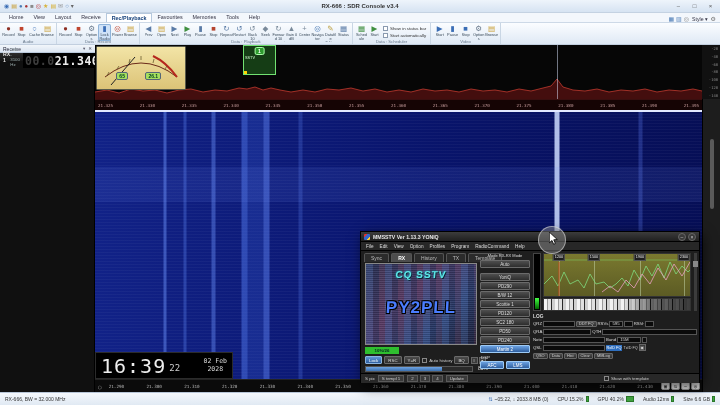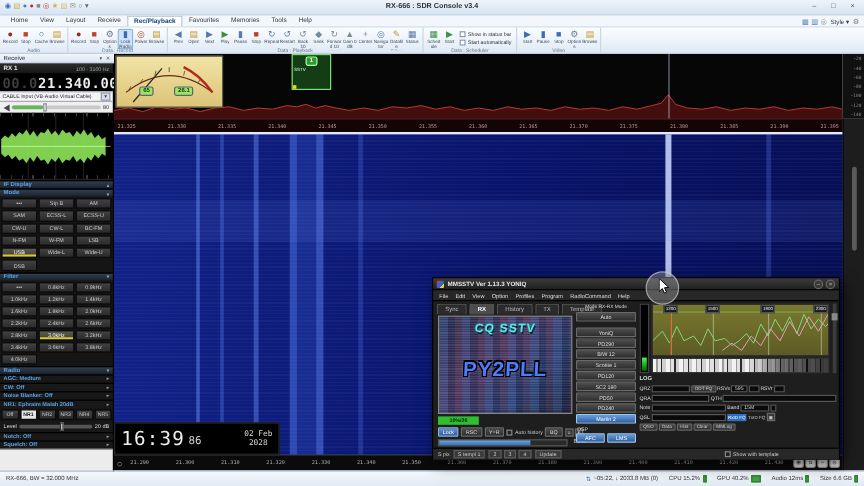--- a/index.html
+++ b/index.html
@@ -30,21 +30,21 @@
   .rbtn{display:flex;flex-direction:column;align-items:center;width:13px;overflow:hidden;padding-top:1px;border-radius:2px}
   .rbtn .g{font-size:7.5px;line-height:8px}
   .rbtn .t{font-size:3.9px;line-height:4.2px;color:#3a4a5a;text-align:center;max-height:9px;overflow:hidden;word-break:break-word}
   .rbtn.sel{background:#cfe2f7;box-shadow:inset 0 0 0 1px #8fb4da}
   .schkcol{display:flex;flex-direction:column;gap:2px;justify-content:center;padding:2px 2px}
   .schk{display:flex;align-items:center;gap:2px;font-size:4.4px;color:#333;white-space:nowrap}
   .cbox{width:5px;height:5px;border:1px solid #8a9ab0;background:#fff;flex:none}
   
   #rcvhdr{left:0;top:45px;width:95px;height:8px;background:linear-gradient(#f2f6fb,#dbe5f1);border-bottom:1px solid #b9c8da;display:flex;align-items:center;padding:0 3px;font-size:5px;color:#223}
   #rcvhdr .x{margin-left:auto;display:flex;gap:3px;color:#556;font-size:4.5px}
-  #sidebar{left:0;top:53px;width:95px;height:340px;background:#101010;display:flex;flex-direction:column;border-right:1px solid #000}
+  #sidebar{left:0;top:53px;width:95px;height:340px;background:#101010;display:flex;flex-direction:row;border-right:1px solid #000}
   #rxhdr{height:8px;background:linear-gradient(#2c2c2c,#161616);display:flex;align-items:center;padding:0 3px;color:#e6e6e6;font-size:5.2px;font-weight:bold}
   #rxhdr .rng{margin-left:auto;color:#9aa;font-weight:normal;font-size:4.4px}
   #freq{height:15px;background:#000;display:flex;align-items:center;padding-left:2px;
     font-family:"DejaVu Sans Mono",monospace;font-size:11.5px;font-weight:bold;color:#ececec;letter-spacing:.5px;white-space:nowrap}
   #freq .dim{color:#3e3e3e}
   #devrow{height:9px;background:#f4f4f4;display:flex;align-items:center;padding:0 2px;border:1px solid #aab;border-left:none;border-right:none}
   #devrow .dtx{font-size:4.4px;color:#222;white-space:nowrap;overflow:hidden;flex:1}
   #devrow .drp{width:8px;height:7px;background:#d8dee8;border:1px solid #99a;display:flex;align-items:center;justify-content:center;font-size:4px;color:#345}
   #volrow{height:9px;background:#efefef;display:flex;align-items:center;gap:2px;padding:0 3px}
   .spk{width:0;height:0;border-top:3px solid transparent;border-bottom:3px solid transparent;border-right:5px solid #444}
@@ -103,21 +103,21 @@
       linear-gradient(90deg,transparent 0 68px,rgba(110,150,255,.45) 69px 71px,transparent 72px 88px,
         rgba(90,130,240,.35) 89px 91px,transparent 92px 116px,rgba(110,150,255,.4) 117px 120px,
         transparent 121px 146px,rgba(80,120,235,.5) 147px 152px,rgba(50,85,200,.3) 153px 168px,
         rgba(100,140,255,.45) 169px 174px,transparent 175px 203px,rgba(80,115,225,.3) 204px 207px,
         transparent 208px 459px,rgba(205,220,255,.85) 460px 464px,transparent 465px 543px,
         rgba(90,120,235,.3) 544px 547px,transparent 548px),
       repeating-linear-gradient(0deg,rgba(255,255,255,.035) 0 1px,transparent 1px 3px),
       linear-gradient(90deg,rgba(45,75,205,.25),rgba(10,20,90,.2) 55%,rgba(4,8,55,.45))}
   #clock{left:95px;top:352px;width:138px;height:27px;background:#000;border:1px solid #2b2b2b;z-index:5;
     display:flex;align-items:center;gap:3px;padding:0 5px;font-family:"DejaVu Sans Mono",monospace}
-  #ctime{font-size:16px;color:#ededed;letter-spacing:1px}
+  #ctime{font-size:20px;color:#ededed;letter-spacing:1px}
   #csec{font-size:9px;color:#cfcfcf;margin-top:4px}
   #cdate{margin-left:auto;text-align:center;color:#d8d8d8;font-size:6.5px;line-height:7.5px}
   #wfscale{left:95px;top:379px;width:607px;height:13px;background:#0b0b0b;border-top:1px solid #232323;z-index:6;
     display:flex;align-items:center;padding:0 3px;font-family:"DejaVu Sans Mono",monospace;font-size:4.3px;color:#b4b4b4}
   #wfscale .lbls{flex:1;display:flex;justify-content:space-between;padding:0 6px 0 4px;margin-right:40px}
   #wficons{position:absolute;right:2px;top:1px;display:flex;gap:1px}
   #wficons span{width:9px;height:9px;background:#e8e8e8;border:1px solid #999;border-radius:2px;
     display:flex;align-items:center;justify-content:center;font-size:5px;color:#333}
   #wfreset{color:#999;font-size:6px;margin-right:3px}
   
@@ -641,21 +641,21 @@
       <span>-140</span>
     </div>
   <div id="wfrail" class="abs">
     <span id="wfthumb"></span>
   </div>
 
   <div id="waterfall" class="abs"></div>
 
   <div id="clock" class="abs">
     <span id="ctime">16:39</span>
-    <span id="csec">86</span>
+    <span id="csec">22</span>
     <span id="cdate">
       <span>02 Feb</span><br><span>2028</span>
     </span>
   </div>
 
   <div id="wfscale" class="abs">
     <span id="wfreset">○</span>
     <span class="lbls">
 
     <span>21.290</span>

